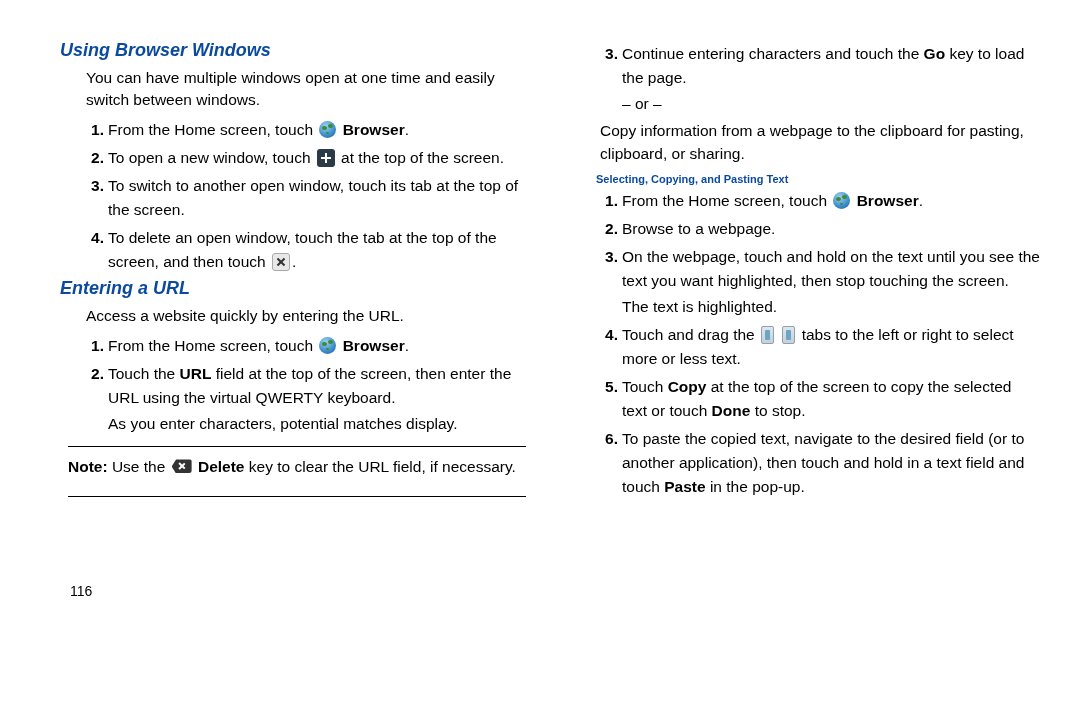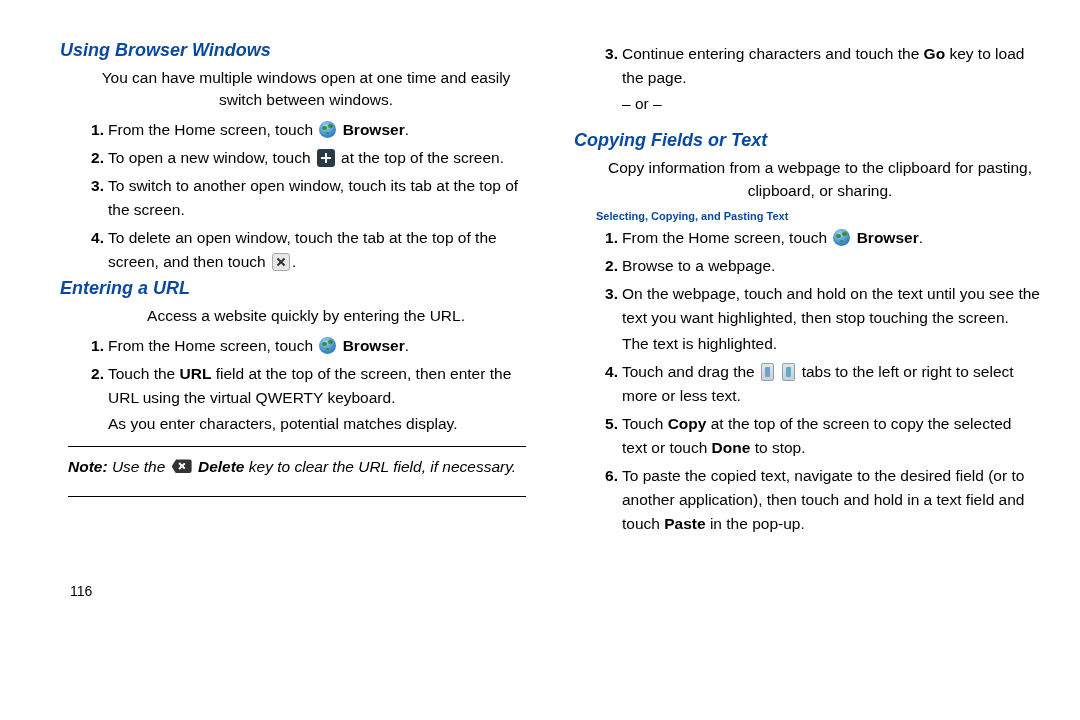--- a/index.html
+++ b/index.html
@@ -31,21 +31,20 @@
   }
   .h-blue-sm {
     color: #0a4a9e;
     font-weight: bold;
     font-size: 11px;
     margin: 8px 0 4px 22px;
   }
   p.intro {
     margin: 0 0 6px 26px;
     line-height: 1.45;
-    text-align: center;
   }
   ol.steps {
     margin: 0 0 0 24px;
     padding: 0;
     list-style: none;
     counter-reset: step;
   }
   ol.steps > li {
     counter-increment: step;
     position: relative;
@@ -69,21 +68,20 @@
   .hr {
     border: none;
     border-top: 1px solid #000;
     margin: 10px 0 8px 8px;
   }
   .note-block {
     margin: 0 0 0 8px;
     padding: 0 0 8px 20px;
     text-indent: -20px;
     line-height: 1.5;
-    font-style: italic;
   }
   .icon {
     display: inline-block;
     vertical-align: middle;
     margin: 0 2px;
   }
   .icon.globe {
     width: 17px; height: 17px;
     background: radial-gradient(circle at 40% 30%, #9ed1f0 0%, #3a8cc9 60%, #1f5a92 100%);
     border-radius: 50%;
@@ -222,21 +220,20 @@
   <div class="col">
     <ol class="steps" style="counter-reset: step 2;">
       <li>
         <span class="sub">
           <span>Continue entering characters and touch the </span><span class="bold">Go</span><span> key to load the page.</span>
         </span>
         <span class="sub">– or –</span>
       </li>
     </ol>
 
-    <div class="h-blue" style="margin-top:14px">Copying Fields or Text</div>
     <p class="intro">Copy information from a webpage to the clipboard for pasting, clipboard, or sharing.</p>
 
     <div class="h-blue-sm">Selecting, Copying, and Pasting Text</div>
 
     <ol class="steps">
       <li>
         <span>From the Home screen, touch </span><span class="icon globe"></span>
         <span class="bold">Browser</span><span>.</span>
       </li>
       <li>

